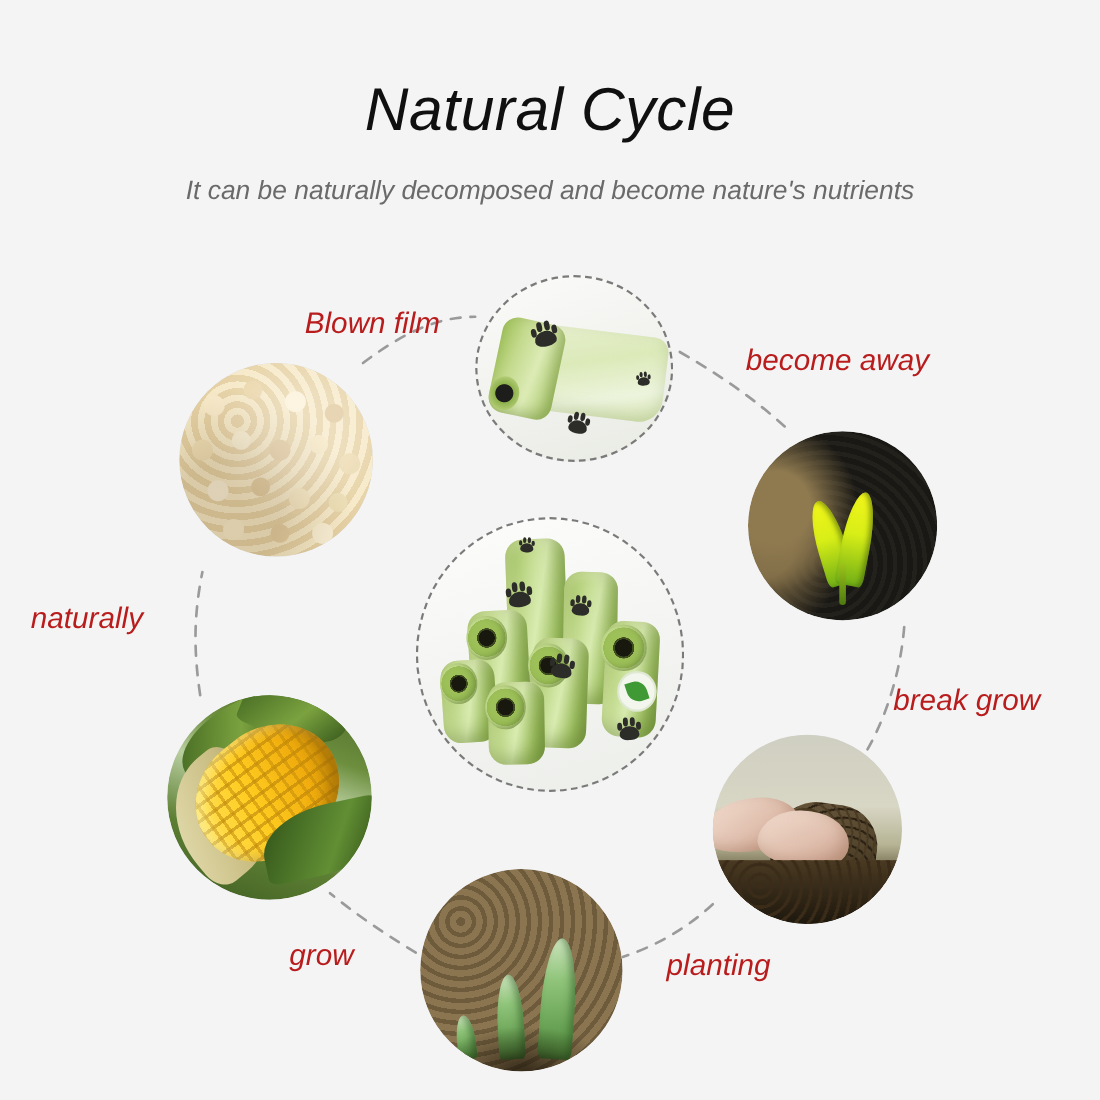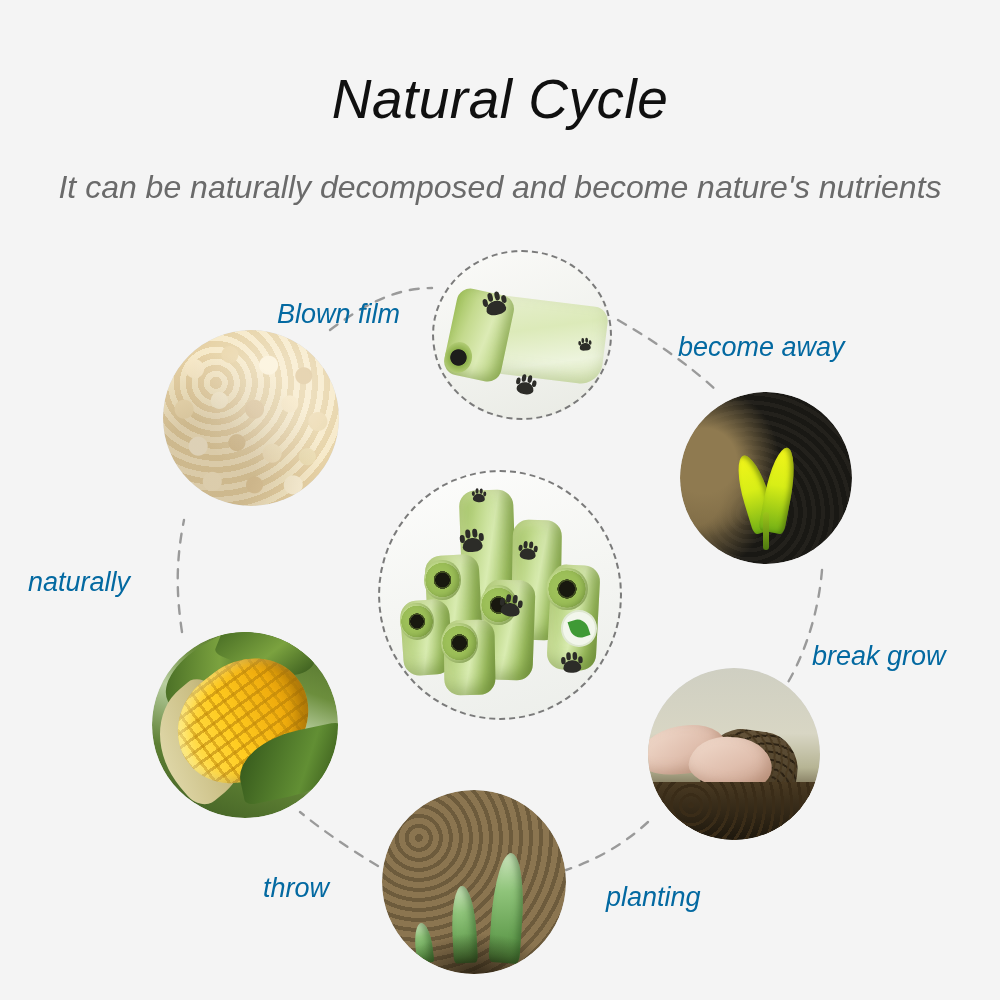--- a/index.html
+++ b/index.html
@@ -33,21 +33,21 @@
     color: #101010;
     letter-spacing: 0.5px;
     line-height: 1.1;
   }
   .subtitle {
     position: absolute;
     left: 0;
     top: 136px;
     width: 1000px;
     text-align: center;
-    font-size: 32px;
+    font-size: 24px;
     font-weight: 400;
     color: #6a6a6a;
     line-height: 1.2;
   }
 
   
   #diagram {
     position: absolute;
     left: 0;
     top: 0;
@@ -81,24 +81,23 @@
     border-radius: 50%;
     border: 2px dashed #7a7a7a;
     box-sizing: border-box;
     background: transparent;
   }
 
   
   .node-label {
     position: absolute;
     font-size: 27px;
-    color: #0369a1;
+    color: #b91c1c;
     white-space: nowrap;
     line-height: 1;
-    margin-top: 20px;
   }
 
   
 
   
   .art-pellets {
     background:
       radial-gradient(circle at 18% 22%, #f5e7c6 0 9px, transparent 10px),
       radial-gradient(circle at 38% 14%, #e8d3a6 0 8px, transparent 9px),
       radial-gradient(circle at 60% 20%, #f7edd2 0 9px, transparent 10px),
@@ -494,18 +493,18 @@
     <div class="dashed-ring" style="left:378px; top:470px; width:244px; height:250px;"></div>
 
     <div class="node-label" style="left:277px; top:281px;">Blown film</div>
 
     <div class="node-label" style="left:678px; top:314px;">become away</div>
 
     <div class="node-label" style="left:812px; top:623px;">break grow</div>
 
     <div class="node-label" style="left:606px; top:864px;">planting</div>
 
-    <div class="node-label" style="left:263px; top:855px;">throw</div>
+    <div class="node-label" style="left:263px; top:855px;">grow</div>
 
     <div class="node-label" style="left:28px; top:549px;">naturally</div>
 
   </div>
 </div>
 
 </body></html>

